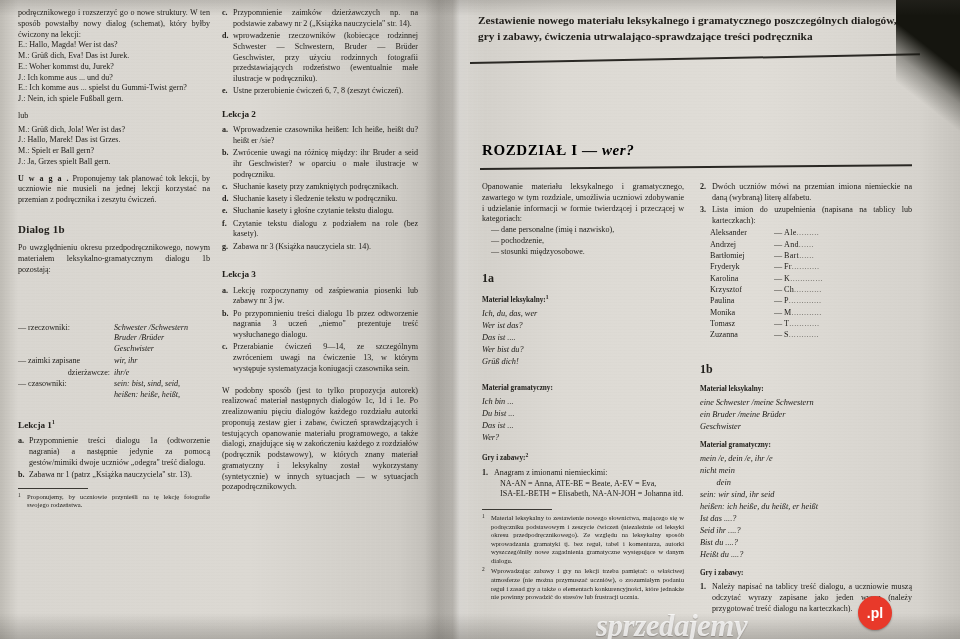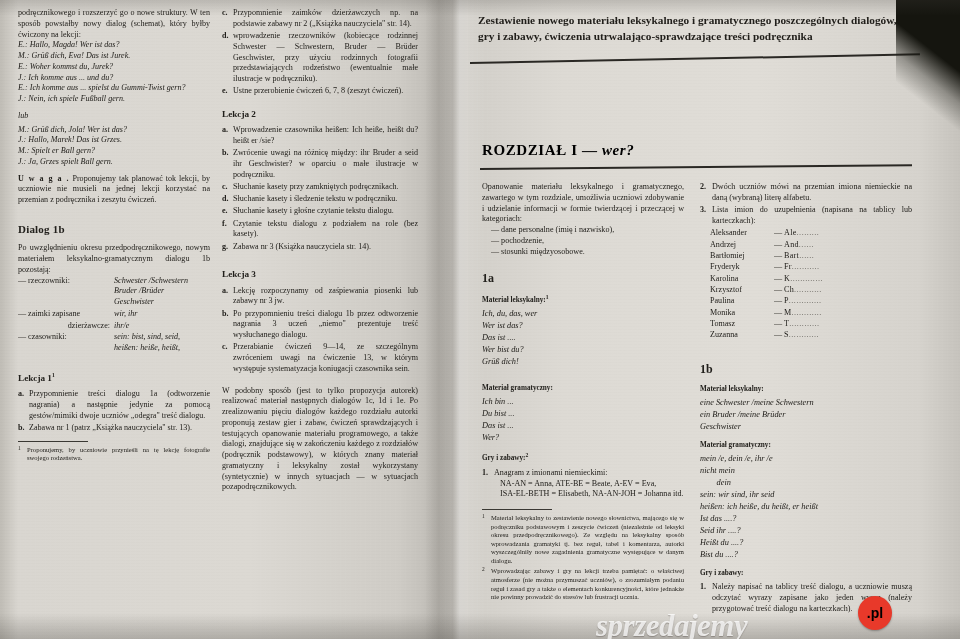--- a/index.html
+++ b/index.html
@@ -79,21 +79,21 @@
   .col {
     position: absolute;
     color: #22201c;
     font-size: 8.1px;
     line-height: 1.33;
     text-align: justify;
   }
   .col p { margin: 0 0 0 0; }
   .blk { margin-bottom: 6px; }
 
-  .it { font-style: italic; }
+  .it { }
   .bd { font-weight: bold; }
 
   h3.head {
     font-size: 11px;
     font-weight: bold;
     margin: 0 0 7px 0;
     letter-spacing: .2px;
   }
   .lesson-head {
     font-size: 9.2px; font-weight: bold; margin: 0 0 5px 0;
@@ -111,21 +111,21 @@
     text-align: justify;
   }
   ul.alpha > li > .mk, ul.num > li > .mk {
     position: absolute; left: 0; top: 0;
     font-weight: bold;
     font-size: 8.1px;
   }
   ul.num > li { padding-left: 12px; }
 
   
-  table.deflist { border-collapse: collapse; width: 100%; }
+  table.deflist { border-collapse: collapse; width: 100%; margin-top: 47px; }
   table.deflist td { vertical-align: top; padding: 0 0 1px 0; font-size: 8.1px; }
   table.deflist td.k { width: 92px; white-space: nowrap; }
   table.deflist td.v { font-style: italic; }
 
   .dash-item { padding-left: 9px; position: relative; }
 
   
   .fnrule { width: 70px; height: 1px; background: #3a3833; margin: 7px 0 4px 0; }
   .footnote {
     font-size: 6.6px; line-height: 1.3; text-align: justify;
@@ -192,21 +192,21 @@
     font-style: italic;
     font-size: 31px;
     color: rgba(255,255,255,0.78);
     text-shadow: 0 1px 1px rgba(90,85,80,.45);
     letter-spacing: -0.5px;
   }
   .wm-badge {
     position: absolute; left: 262px; top: 0px;
     width: 34px; height: 34px; border-radius: 50%;
     background: #e8392a;
-    color: #000000;
+    color: #ffffff;
     font-family: "Liberation Sans", sans-serif;
     font-weight: bold;
     font-size: 14px;
     display: flex; align-items: center; justify-content: center;
     box-shadow: 0 1px 2px rgba(0,0,0,.3);
   }
 
   .blur-soft { filter: blur(0.18px); }
 </style>
 </head>
@@ -471,22 +471,22 @@
 
     <div class="matlabel">Materiał gramatyczny:</div>
     <div class="ger" style="margin-bottom:8px;">
       <div>mein /e, dein /e, ihr /e</div>
       <div>nicht mein</div>
       <div>        dein</div>
       <div>sein: wir sind, ihr seid</div>
       <div>heißen: ich heiße, du heißt, er heißt</div>
       <div>Ist das ....?</div>
       <div>Seid ihr ....?</div>
+      <div>Bist du ....?</div>
       <div>Heißt du ....?</div>
-      <div>Bist du ....?</div>
     </div>
 
     <div class="matlabel" style="margin-bottom:4px;">Gry i zabawy:</div>
     <ul class="num">
       <li>
         <span class="mk">1.</span>
         <span>Należy napisać na tablicy treść dialogu, a uczniowie muszą odczytać wyrazy zapisane jako jeden wyraz (należy przygotować treść dialogu na karteczkach).</span>
       </li>
     </ul>
   </div>

